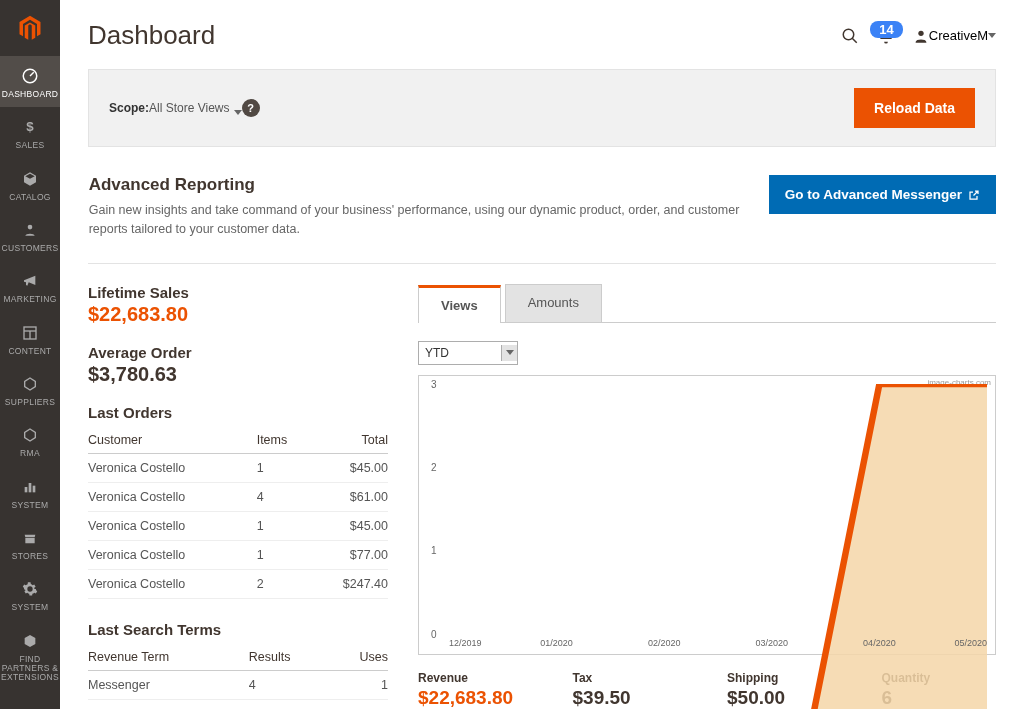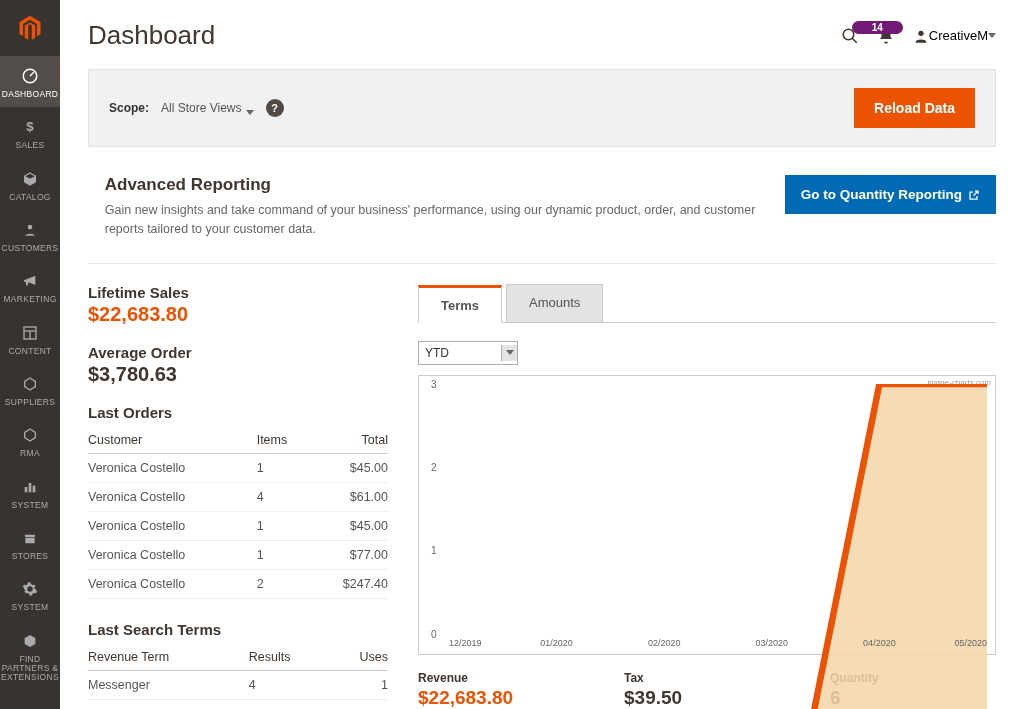--- a/index.html
+++ b/index.html
@@ -14,26 +14,26 @@
 .nav-item.active { background:#524d49; color:#fff; }
 .nav-item .ico { width:20px; height:20px; margin-bottom:4px; display:flex; align-items:center; justify-content:center; }
 .nav-item span.lbl { font-size:8.5px; letter-spacing:0.3px; }
 
 
 .main { flex:1; padding:20px 28px; min-width:0; }
 .topbar { display:flex; align-items:center; justify-content:space-between; margin-bottom:18px; }
 .page-title { font-size:26px; font-weight:400; color:#41362f; }
 .top-actions { display:flex; align-items:center; gap:18px; }
 .icon-btn { cursor:pointer; position:relative; display:flex; align-items:center; }
-.badge { position:absolute; top:-6px; right:-8px; background:#701a75; color:#fff; border-radius:8px; font-size:10px; padding:1px 20px; font-weight:bold; }
+.badge { position:absolute; top:-6px; right:-8px; background:#3b82f6; color:#fff; border-radius:8px; font-size:13px; padding:1px 9px; font-weight:bold; }
 .user { display:flex; align-items:center; gap:0; cursor:pointer; font-size:13px; color:#000000; }
 
 
 .scopebar { background:#f1f1f1; border:1px solid #e3e3e3; padding:18px 20px; display:flex; align-items:center; justify-content:space-between; margin-bottom:24px; }
-.scope-left { display:flex; align-items:center; gap:12px; font-size:12px; }
+.scope-left { display:flex; align-items:center; font-size:12px; }
 .scope-label { font-weight:bold; }
 .scope-select { color:#555; cursor:pointer; display:inline-flex; align-items:flex-end; gap:4px; }
 .help-icon { width:18px; height:18px; border-radius:50%; background:#514943; color:#fff; display:flex; align-items:center; justify-content:center; font-size:11px; font-weight:bold; cursor:pointer; }
 .btn-primary { background:#eb5202; color:#fff; border:none; padding:12px 20px; font-size:14px; font-weight:600; cursor:pointer; }
 
 
 .adv-rep { display:flex; justify-content:flex-end; align-items:flex-start; padding:4px 0 24px; border-bottom:1px solid #e3e3e3; margin-bottom:20px; }
 .adv-rep h2 { font-size:17px; font-weight:600; color:#41362f; margin-bottom:6px; }
 .adv-rep p { font-size:12.5px; color:#666; max-width:680px; line-height:1.5; }
 .btn-secondary { background:#006bb4; color:#fff; border:none; padding:12px 16px; font-size:13.5px; font-weight:600; cursor:pointer; display:inline-flex; align-items:center; gap:6px; }
@@ -241,21 +241,21 @@
       </div>
       <button class="btn-primary">Reload Data</button>
     </div>
 
     <div class="adv-rep">
       <div>
         <h2>Advanced Reporting</h2>
         <p>Gain new insights and take command of your business' performance, using our dynamic product, order, and customer reports tailored to your customer data.</p>
       </div>
       <button class="btn-secondary">
-        <span>Go to Quantity Reporting</span>
+        <span>Go to Advanced Messenger</span>
         <svg width="12" height="12" viewBox="0 0 24 24" fill="none" stroke="#fff" stroke-width="2.5">
             <path d="M14 4h6v6M20 4l-9 9M18 14v6H4V6h6"></path>
           </svg>
       </button>
     </div>
 
     <div class="dash-cols">
 
       <div class="col-left">
         <div class="stat-block">
@@ -324,21 +324,21 @@
                 <td>bag</td>
                 <td>1</td>
                 <td class="r">5</td>
               </tr>
           </tbody>
         </table>
       </div>
 
       <div class="col-right">
         <div class="tabs">
-          <div class="tab active">Terms</div>
+          <div class="tab active">Views</div>
           <div class="tab">Amounts</div>
         </div>
 
         <div class="period-select">
           <span>YTD</span>
           <span class="caret-box">
               <span class="caret-down"></span>
             </span>
         </div>
 
@@ -367,20 +367,24 @@
         <div class="bottom-stats">
           <div class="bstat">
             <div class="bstat-label">Revenue</div>
             <div class="bstat-val orange">$22,683.80</div>
           </div>
           <div class="bstat">
             <div class="bstat-label">Tax</div>
             <div class="bstat-val dark">$39.50</div>
           </div>
           <div class="bstat">
+            <div class="bstat-label">Shipping</div>
+            <div class="bstat-val dark">$50.00</div>
+          </div>
+          <div class="bstat">
             <div class="bstat-label">Quantity</div>
             <div class="bstat-val dark">6</div>
           </div>
         </div>
       </div>
     </div>
 
   </div>
 </div>
 

